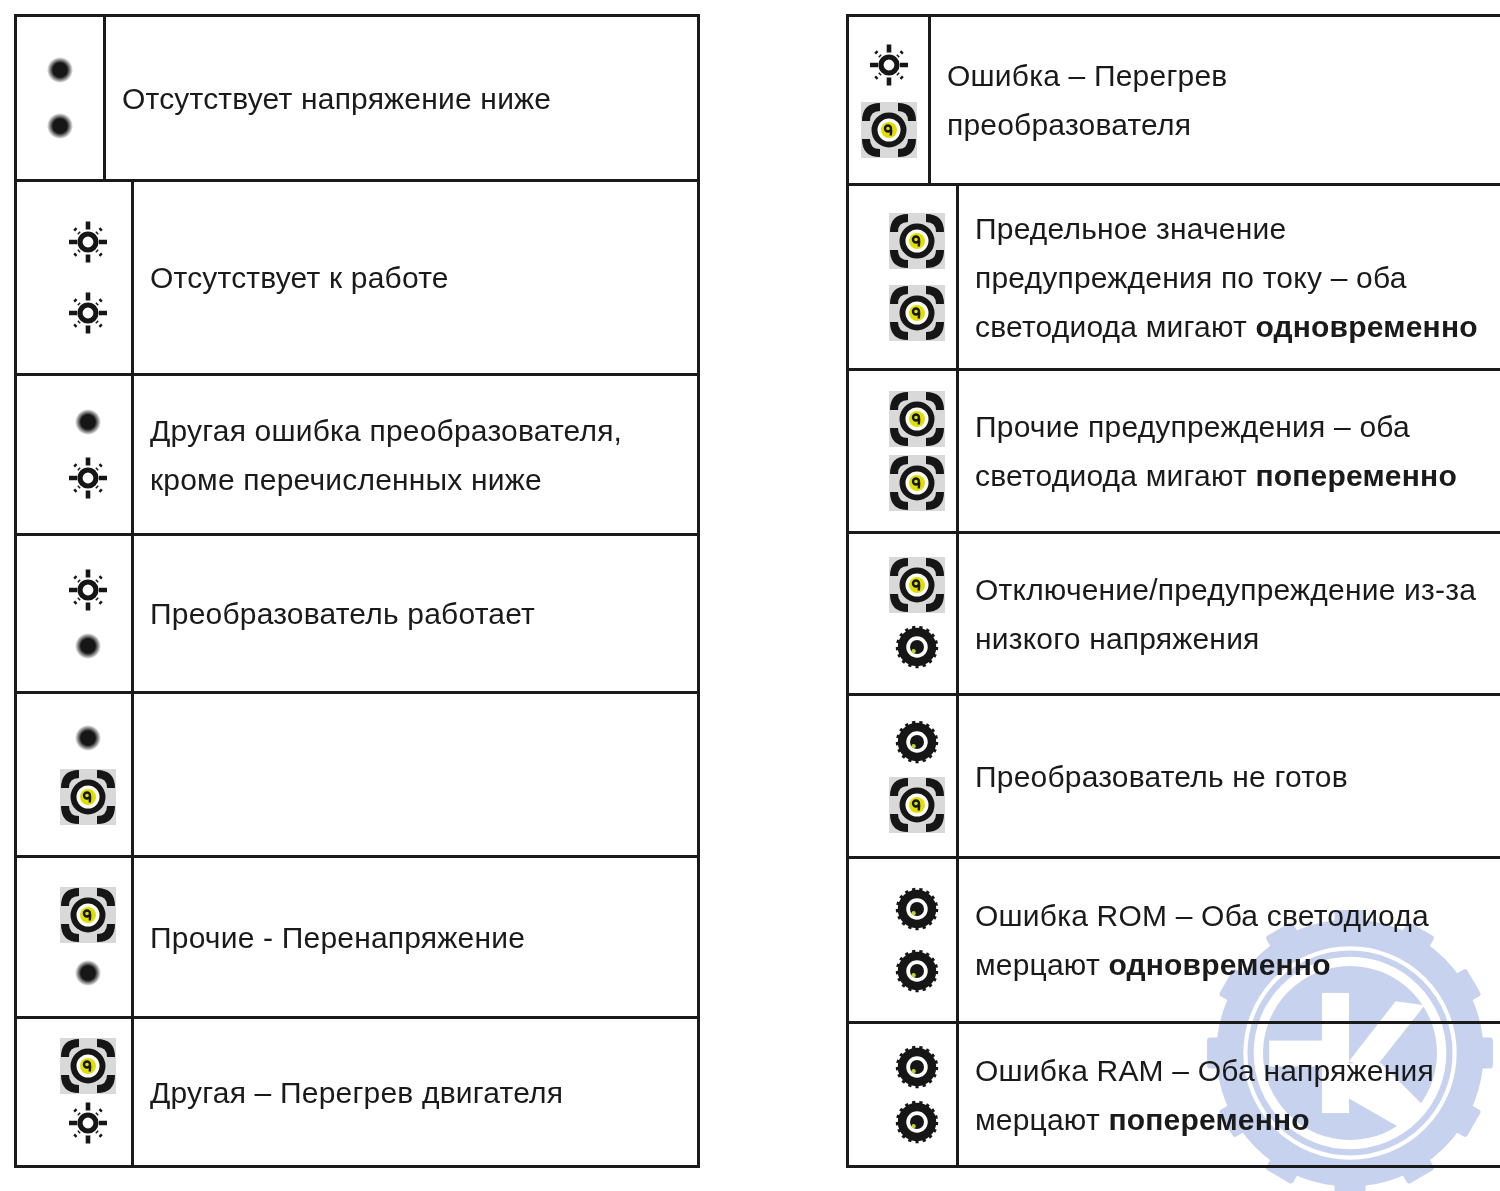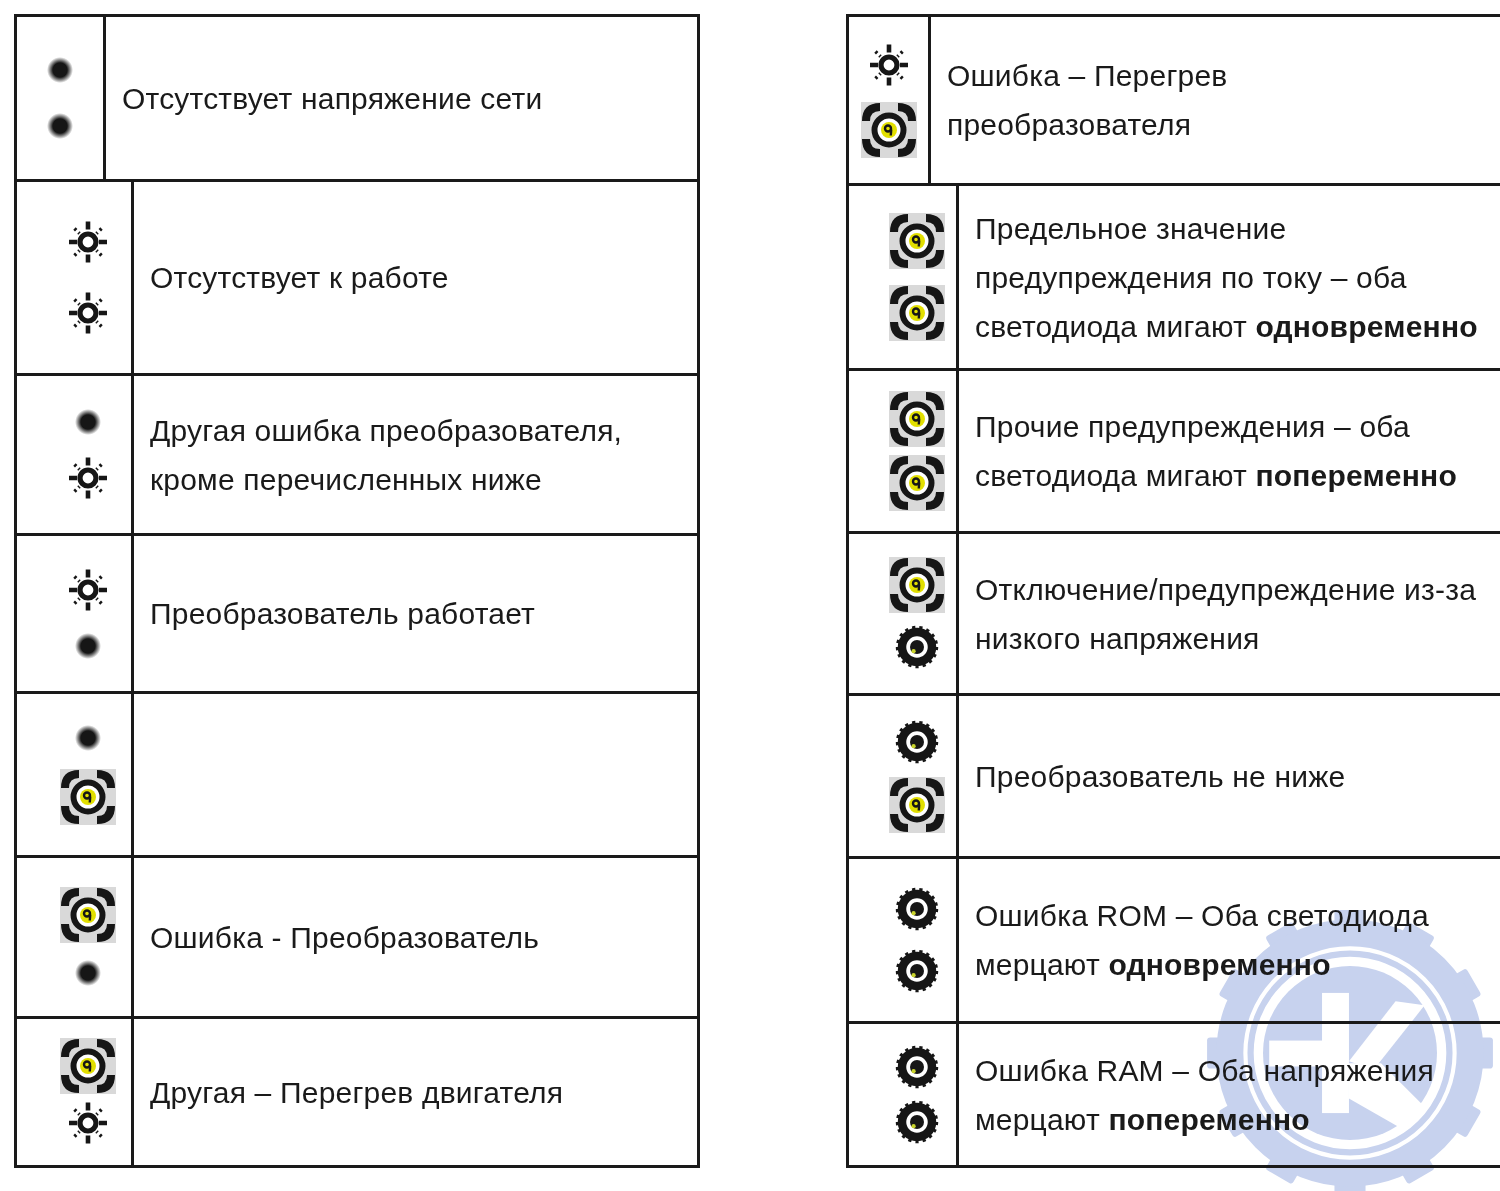--- a/index.html
+++ b/index.html
@@ -126,21 +126,21 @@
                   <stop offset="55%" stop-color="#161616"></stop>
       <stop offset="80%" stop-color="#161616" stop-opacity="0.45"></stop>
       <stop offset="100%" stop-color="#161616" stop-opacity="0"></stop>
                 </radialGradient>
               </defs>
       <circle cx="14" cy="14" r="13" fill="url(#gOff)"></circle>
             </svg>
           </span>
         </div>
         <div class="text-cell">
-          <div class="text-inner"><span>Отсутствует напряжение сети</span></div>
+          <div class="text-inner"><span>Отсутствует напряжение ниже</span></div>
         </div>
       </div>
       <div class="row">
         <div class="icon-cell">
           <span class="icon-wrap">
             <svg width="46" height="46" viewBox="0 0 46 46">
       <g stroke="#161616" fill="none">
         <circle cx="23" cy="23" r="8" stroke-width="5.2"></circle>
         <path d="M23 2.5v8 M23 35.5v8 M4 23h8 M34 23h8" stroke-width="4.6"></path>
         <path d="M9.5 9.5l5 5 M36.5 9.5l-5 5 M9.5 36.5l5-5 M36.5 36.5l-5-5" stroke-width="3.4" stroke-dasharray="2.4 3.2"></path>
@@ -272,21 +272,21 @@
                   <stop offset="55%" stop-color="#161616"></stop>
       <stop offset="80%" stop-color="#161616" stop-opacity="0.45"></stop>
       <stop offset="100%" stop-color="#161616" stop-opacity="0"></stop>
                 </radialGradient>
               </defs>
       <circle cx="14" cy="14" r="13" fill="url(#gOff)"></circle>
             </svg>
           </span>
         </div>
         <div class="text-cell">
-          <div class="text-inner"><span>Ошибка - Преобразователь</span></div>
+          <div class="text-inner"><span>Прочие - Перенапряжение</span></div>
         </div>
       </div>
       <div class="row">
         <div class="icon-cell">
           <span class="icon-wrap">
             <svg width="56" height="56" viewBox="0 0 56 56">
       <rect width="56" height="56" fill="#d9d9d9"></rect>
       <g stroke="#161616" fill="none" stroke-width="8">
         <path d="M5 19 Q5 5 19 5"></path>
                 <path d="M37 5 Q51 5 51 19"></path>
@@ -471,21 +471,21 @@
                 <path d="M19 51 Q5 51 5 37"></path>
       </g>
       <circle cx="28" cy="28" r="14.5" fill="#ffffff" stroke="#161616" stroke-width="6"></circle>
       <circle cx="28" cy="28" r="8" fill="#e2df00"></circle>
       <circle cx="27" cy="26.5" r="3" fill="none" stroke="#161616" stroke-width="2.4"></circle>
       <path d="M30.2 27.5l-0.4 6" stroke="#161616" stroke-width="2.4"></path>
             </svg>
           </span>
         </div>
         <div class="text-cell">
-          <div class="text-inner"><span>Преобразователь не ниже</span></div>
+          <div class="text-inner"><span>Преобразователь не готов</span></div>
         </div>
       </div>
       <div class="row">
         <div class="icon-cell">
           <span class="icon-wrap">
             <svg width="46" height="46" viewBox="0 0 46 46">
       <circle cx="23" cy="23" r="19.5" fill="none" stroke="#161616" stroke-width="3.4" stroke-dasharray="3.2 4"></circle>
       <circle cx="23" cy="23" r="15" fill="#ffffff" stroke="#161616" stroke-width="8.5"></circle>
       <circle cx="23" cy="23" r="7" fill="#161616"></circle>
       <circle cx="19.6" cy="27.2" r="2.1" fill="#c9d42c"></circle>

